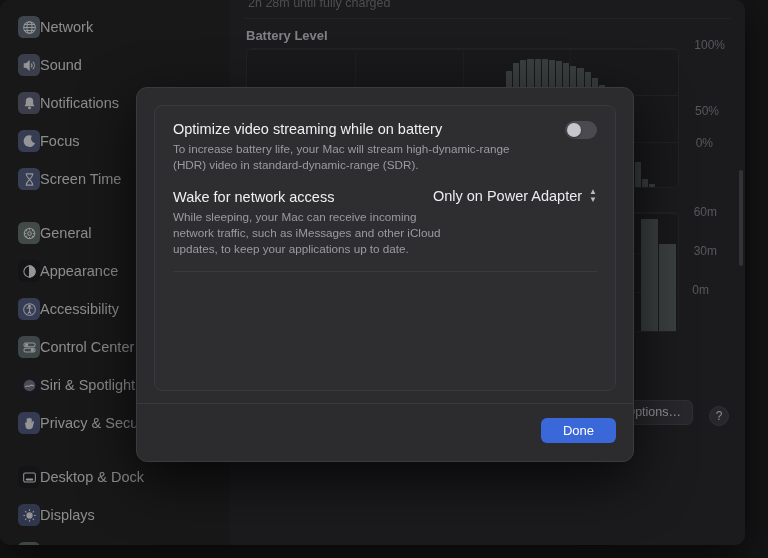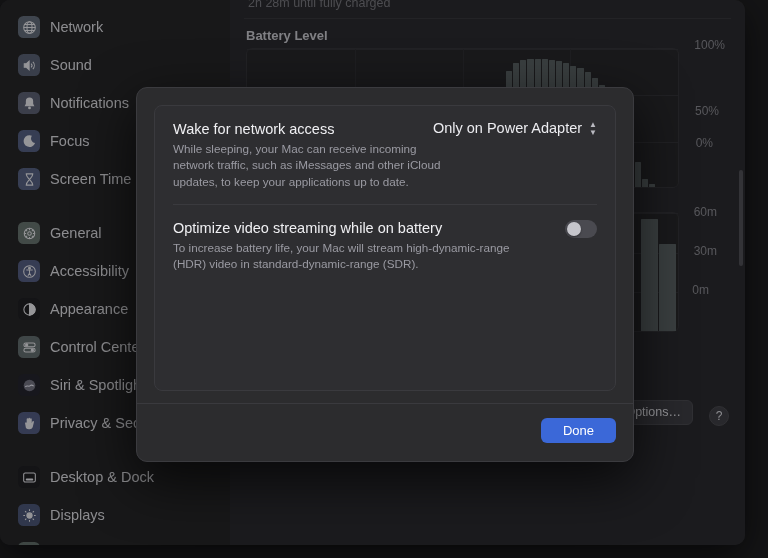--- a/index.html
+++ b/index.html
@@ -20,21 +20,21 @@
   }
 
   
   .sidebar {
     width:230px; height:100%;
     background:#232325;
     padding:0 10px;
     position:relative;
   }
   .sb-item {
-    display:flex; align-items:center; gap:10px;
+    display:flex; align-items:center; 
     height:38px; padding:0 8px; border-radius:7px;
     color:#c9c9cd; font-size:14.5px; white-space:nowrap;
   }
   .sb-gap { height:16px; }
   .sb-icon {
     width:22px; height:22px; flex:0 0 22px;
     border-radius:5.5px;
     display:flex; align-items:center; justify-content:center;
     color:#d6d6da;
   }
@@ -199,37 +199,37 @@
             <span class="sb-icon ic-general">
               <svg viewBox="0 0 16 16" fill="none" stroke="currentColor" stroke-width="1.1">
                 <circle cx="8" cy="8" r="5.6"></circle>
                 <circle cx="8" cy="8" r="1.9"></circle>
                 <path d="M8 2.4v2M8 11.6v2M2.4 8h2M11.6 8h2M4 4l1.4 1.4M10.6 10.6L12 12M12 4l-1.4 1.4M5.4 10.6L4 12"></path>
               </svg>
             </span>
             <span>General</span>
           </div>
           <div class="sb-item">
+            <span class="sb-icon ic-appearance">
+              <svg viewBox="0 0 16 16" fill="none" stroke="currentColor" stroke-width="1.1">
+                <circle cx="8" cy="8" r="6"></circle>
+                <path d="M8 2a6 6 0 0 1 0 12z" fill="currentColor"></path>
+              </svg>
+            </span>
+            <span>Appearance</span>
+          </div>
+          <div class="sb-item">
             <span class="sb-icon ic-accessibility">
               <svg viewBox="0 0 16 16" fill="none" stroke="currentColor" stroke-width="1.1">
                 <circle cx="8" cy="8" r="6.2"></circle>
                 <circle cx="8" cy="4.6" r="1" fill="currentColor"></circle>
                 <path d="M4.6 6.3h6.8M8 6.8v3.2M8 10l-1.7 2.6M8 10l1.7 2.6"></path>
               </svg>
             </span>
             <span>Accessibility</span>
-          </div>
-          <div class="sb-item">
-            <span class="sb-icon ic-appearance">
-              <svg viewBox="0 0 16 16" fill="none" stroke="currentColor" stroke-width="1.1">
-                <circle cx="8" cy="8" r="6"></circle>
-                <path d="M8 2a6 6 0 0 1 0 12z" fill="currentColor"></path>
-              </svg>
-            </span>
-            <span>Appearance</span>
           </div>
           <div class="sb-item">
             <span class="sb-icon ic-control">
               <svg viewBox="0 0 16 16" fill="none" stroke="currentColor" stroke-width="1.1">
                 <rect x="2" y="3.2" width="12" height="4" rx="2"></rect>
                 <circle cx="5" cy="5.2" r="1.2" fill="currentColor"></circle>
                 <rect x="2" y="8.8" width="12" height="4" rx="2"></rect>
                 <circle cx="11" cy="10.8" r="1.2" fill="currentColor"></circle>
               </svg>
             </span>
@@ -405,38 +405,38 @@
   </div>
 
   <div class="scrim"></div>
 
   <div class="sheet">
     <div class="sheet-card">
 
 
 
       <div class="row">
+        <div class="row-title">Optimize video streaming while on battery</div>
+        <div class="toggle off" style="top:15px;">
+          <div class="knob"></div>
+        </div>
+        <div class="row-sub" style="max-width:400px;">To increase battery life, your Mac will stream high-dynamic-range (HDR) video in standard-dynamic-range (SDR).</div>
+      </div>
+
+      <div class="row">
         <div class="row-title">Wake for network access</div>
         <div class="popup">
           <span>Only on Power Adapter</span>
           <span class="chev">
             <span>▲</span>
               <span>▼</span>
           </span>
         </div>
         <div class="row-sub" style="max-width:330px;">While sleeping, your Mac can receive incoming network traffic, such as iMessages and other iCloud updates, to keep your applications up to date.</div>
         <div class="sep"></div>
       </div>
-
-      <div class="row">
-        <div class="row-title">Optimize video streaming while on battery</div>
-        <div class="toggle off" style="top:15px;">
-          <div class="knob"></div>
-        </div>
-        <div class="row-sub" style="max-width:400px;">To increase battery life, your Mac will stream high-dynamic-range (HDR) video in standard-dynamic-range (SDR).</div>
-      </div>
     </div>
 
     <div class="sheet-footer">
       <button class="done">Done</button>
     </div>
   </div>
 </div>
 
 </body></html>

